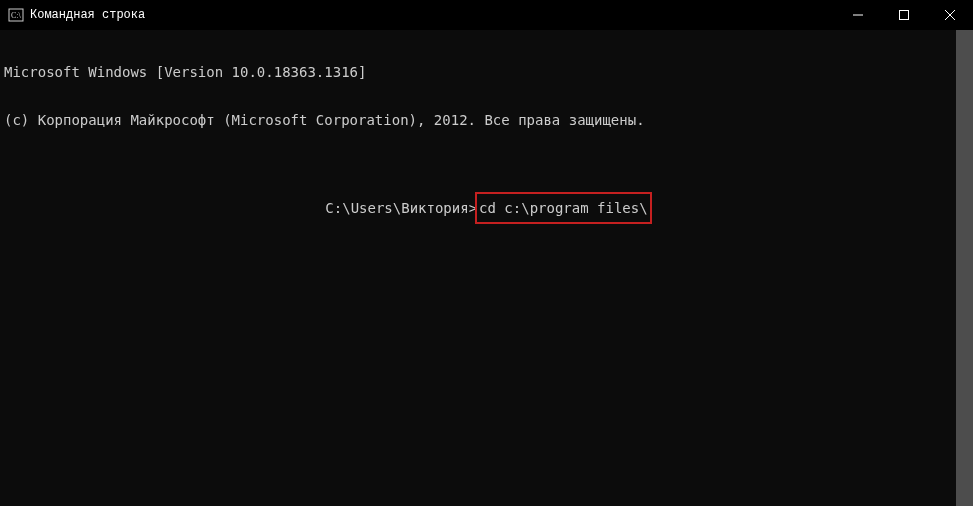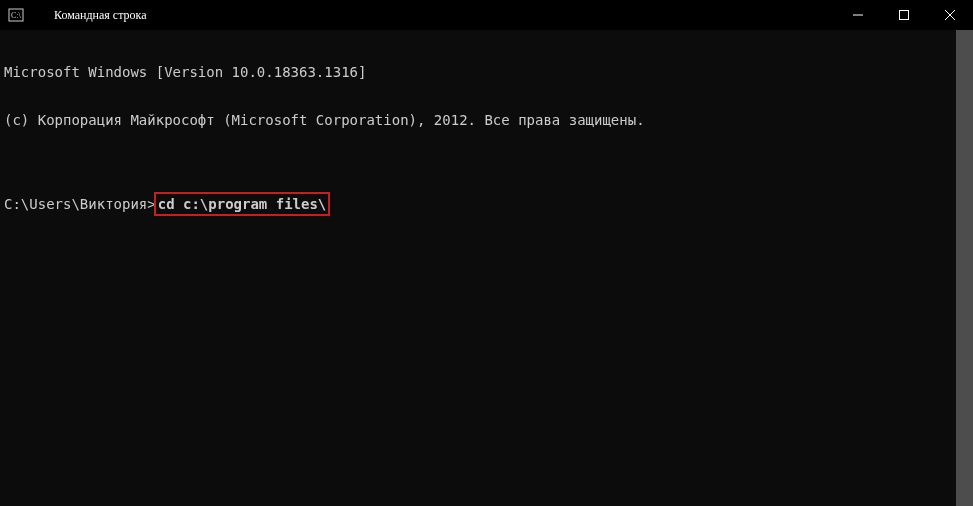--- a/index.html
+++ b/index.html
@@ -35,22 +35,21 @@
       align-items: center;
       justify-content: center;
     }
     .app-icon svg {
       width: 16px;
       height: 16px;
     }
     .title-text {
       color: #fff;
       font-size: 12px;
-      font-family: Liberation Serif, serif;
-      margin-left: 24px;
+      font-family: Liberation Mono, monospace;
     }
     .window-controls {
       display: flex;
       height: 100%;
     }
     .win-btn {
       width: 46px;
       height: 30px;
       display: flex;
       align-items: center;
@@ -89,30 +88,30 @@
       width: 100%;
       height: 100%;
       background: #4d4d4d;
     }
     .line {
       display: block;
     }
     .prompt-line {
       display: flex;
       align-items: center;
+      justify-content: center;
     }
     .highlight-box {
       border: 2px solid #c52020;
       padding: 0 2px;
       margin-left: -2px;
       line-height: 14px;
-      height: 24px;
+      height: 32px;
       display: inline-flex;
       align-items: center;
-      font-weight: bold;
     }
   </style>
 </head>
 <body>
 
 <div class="titlebar">
   <div class="titlebar-left">
     <span class="app-icon">
       <svg viewBox="0 0 16 16">
         <rect x="1" y="2" width="14" height="12" fill="none" stroke="#ccc" stroke-width="1"></rect>

